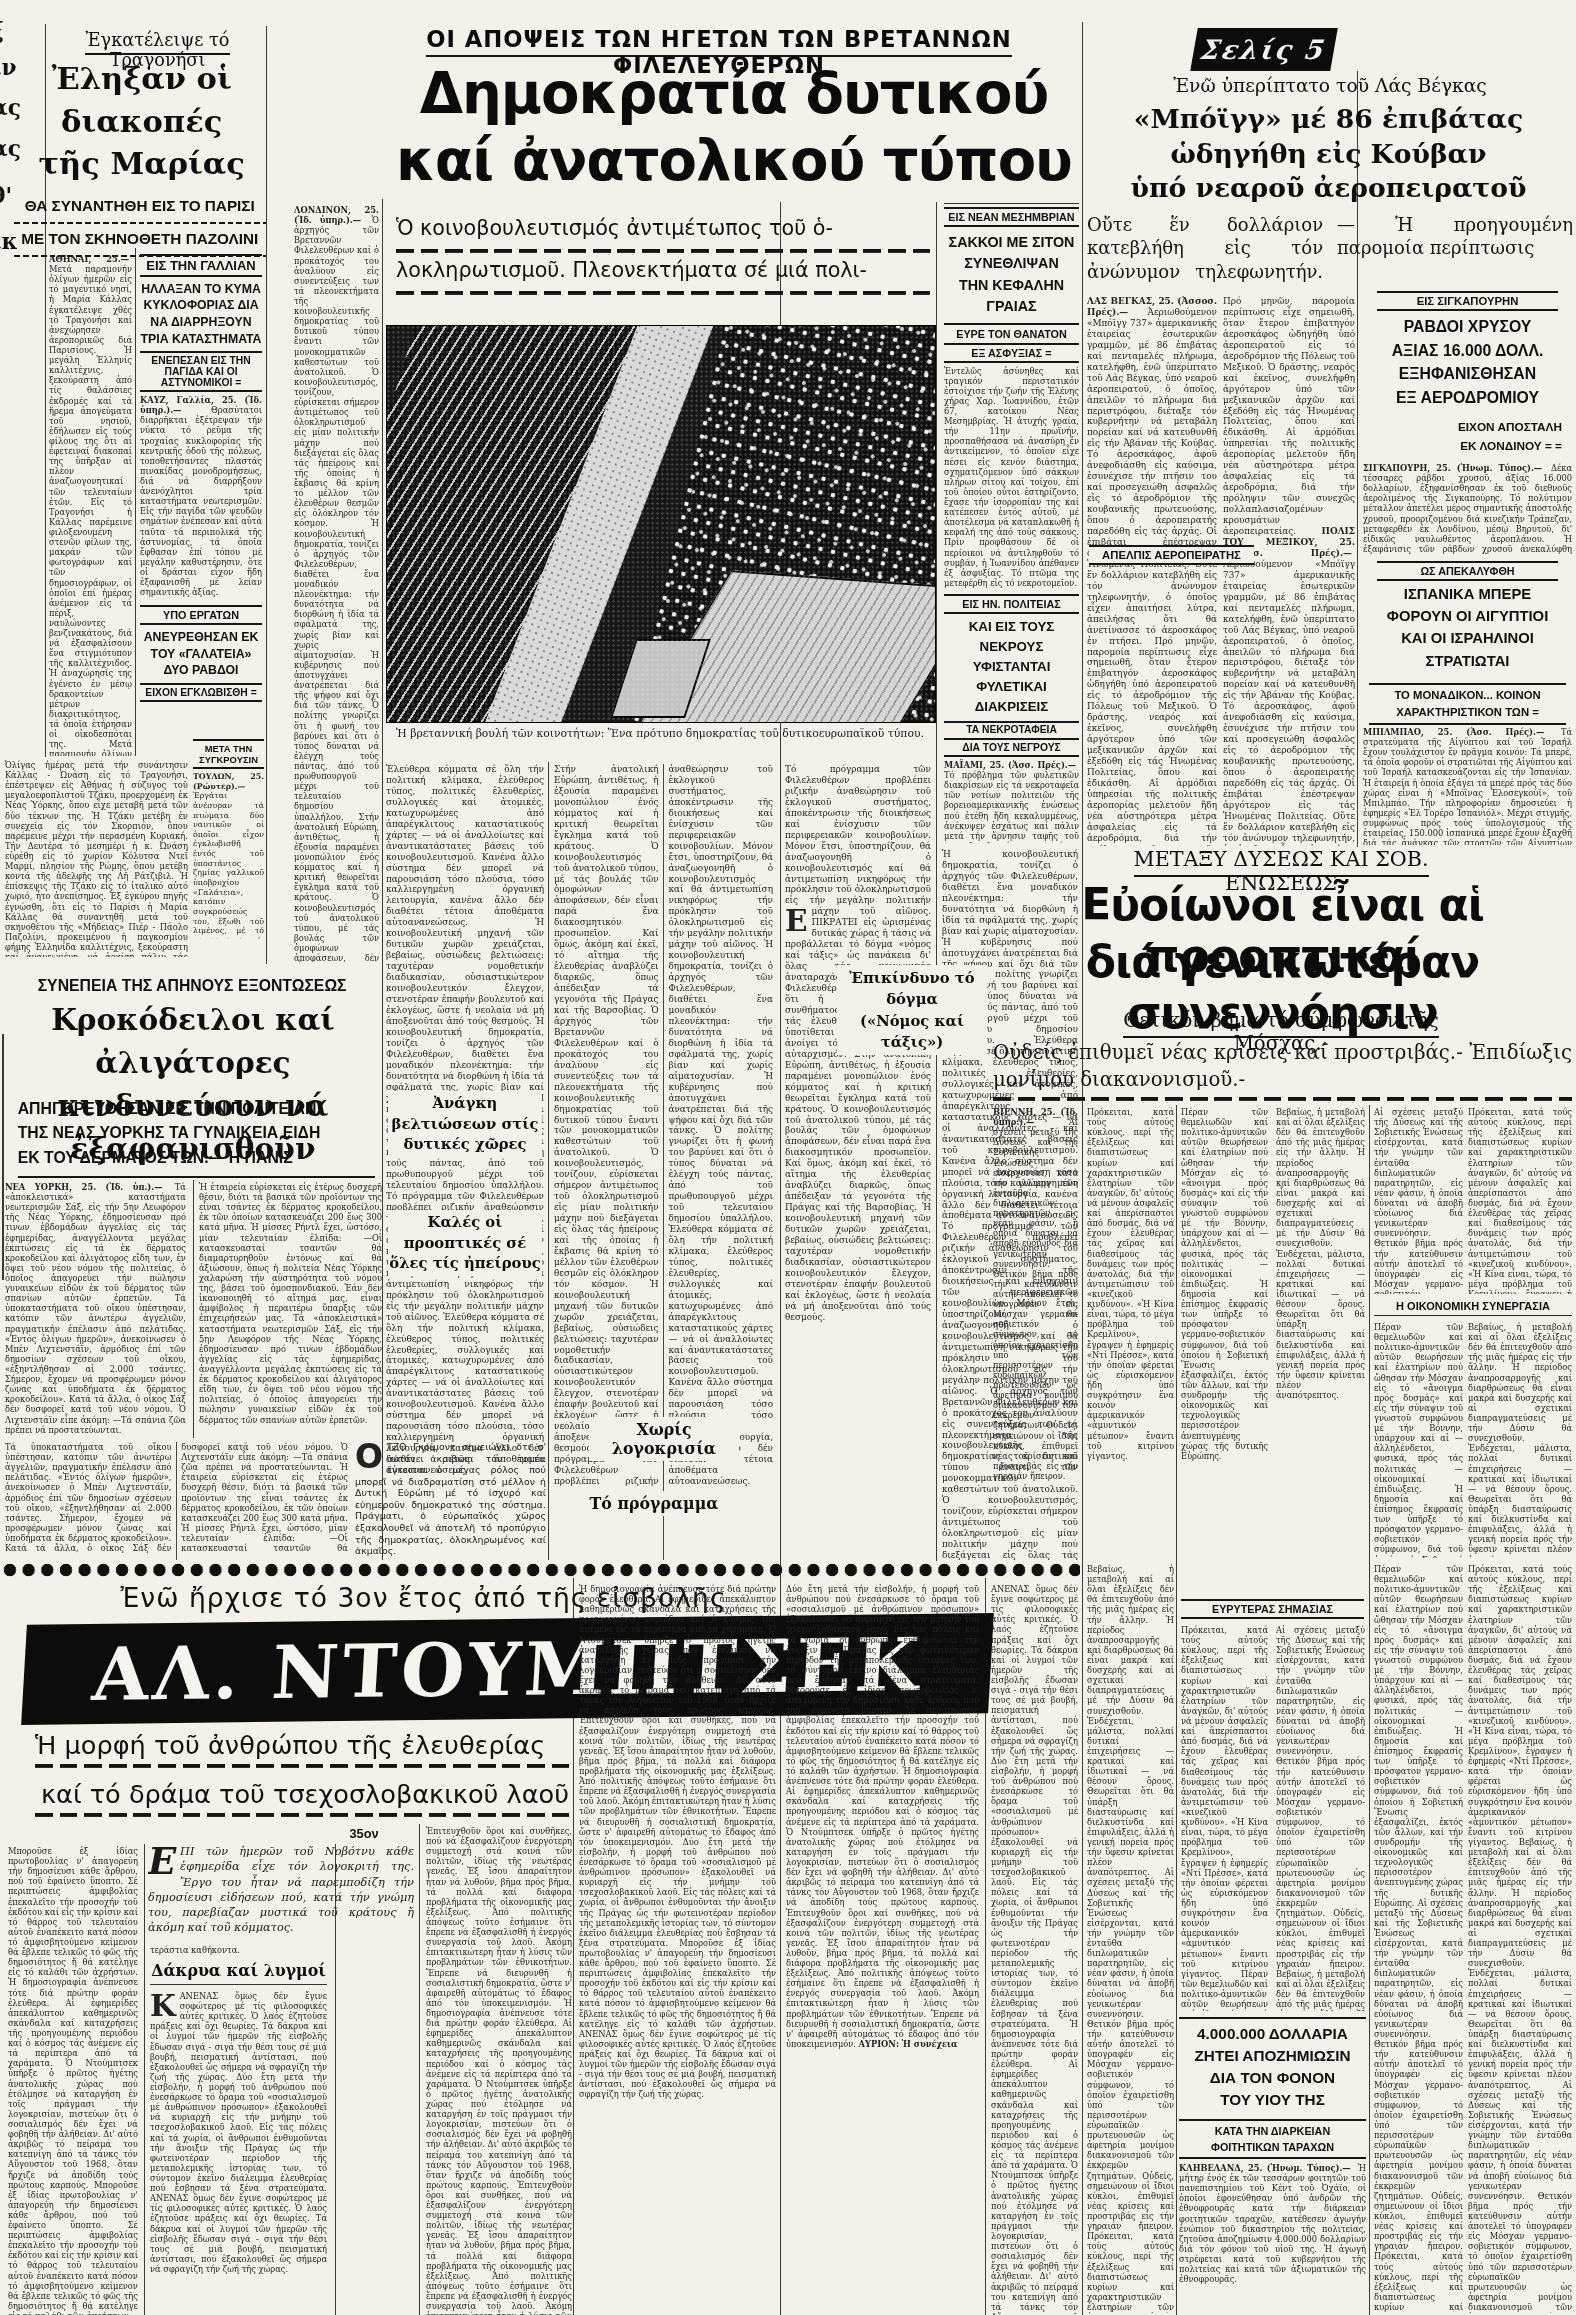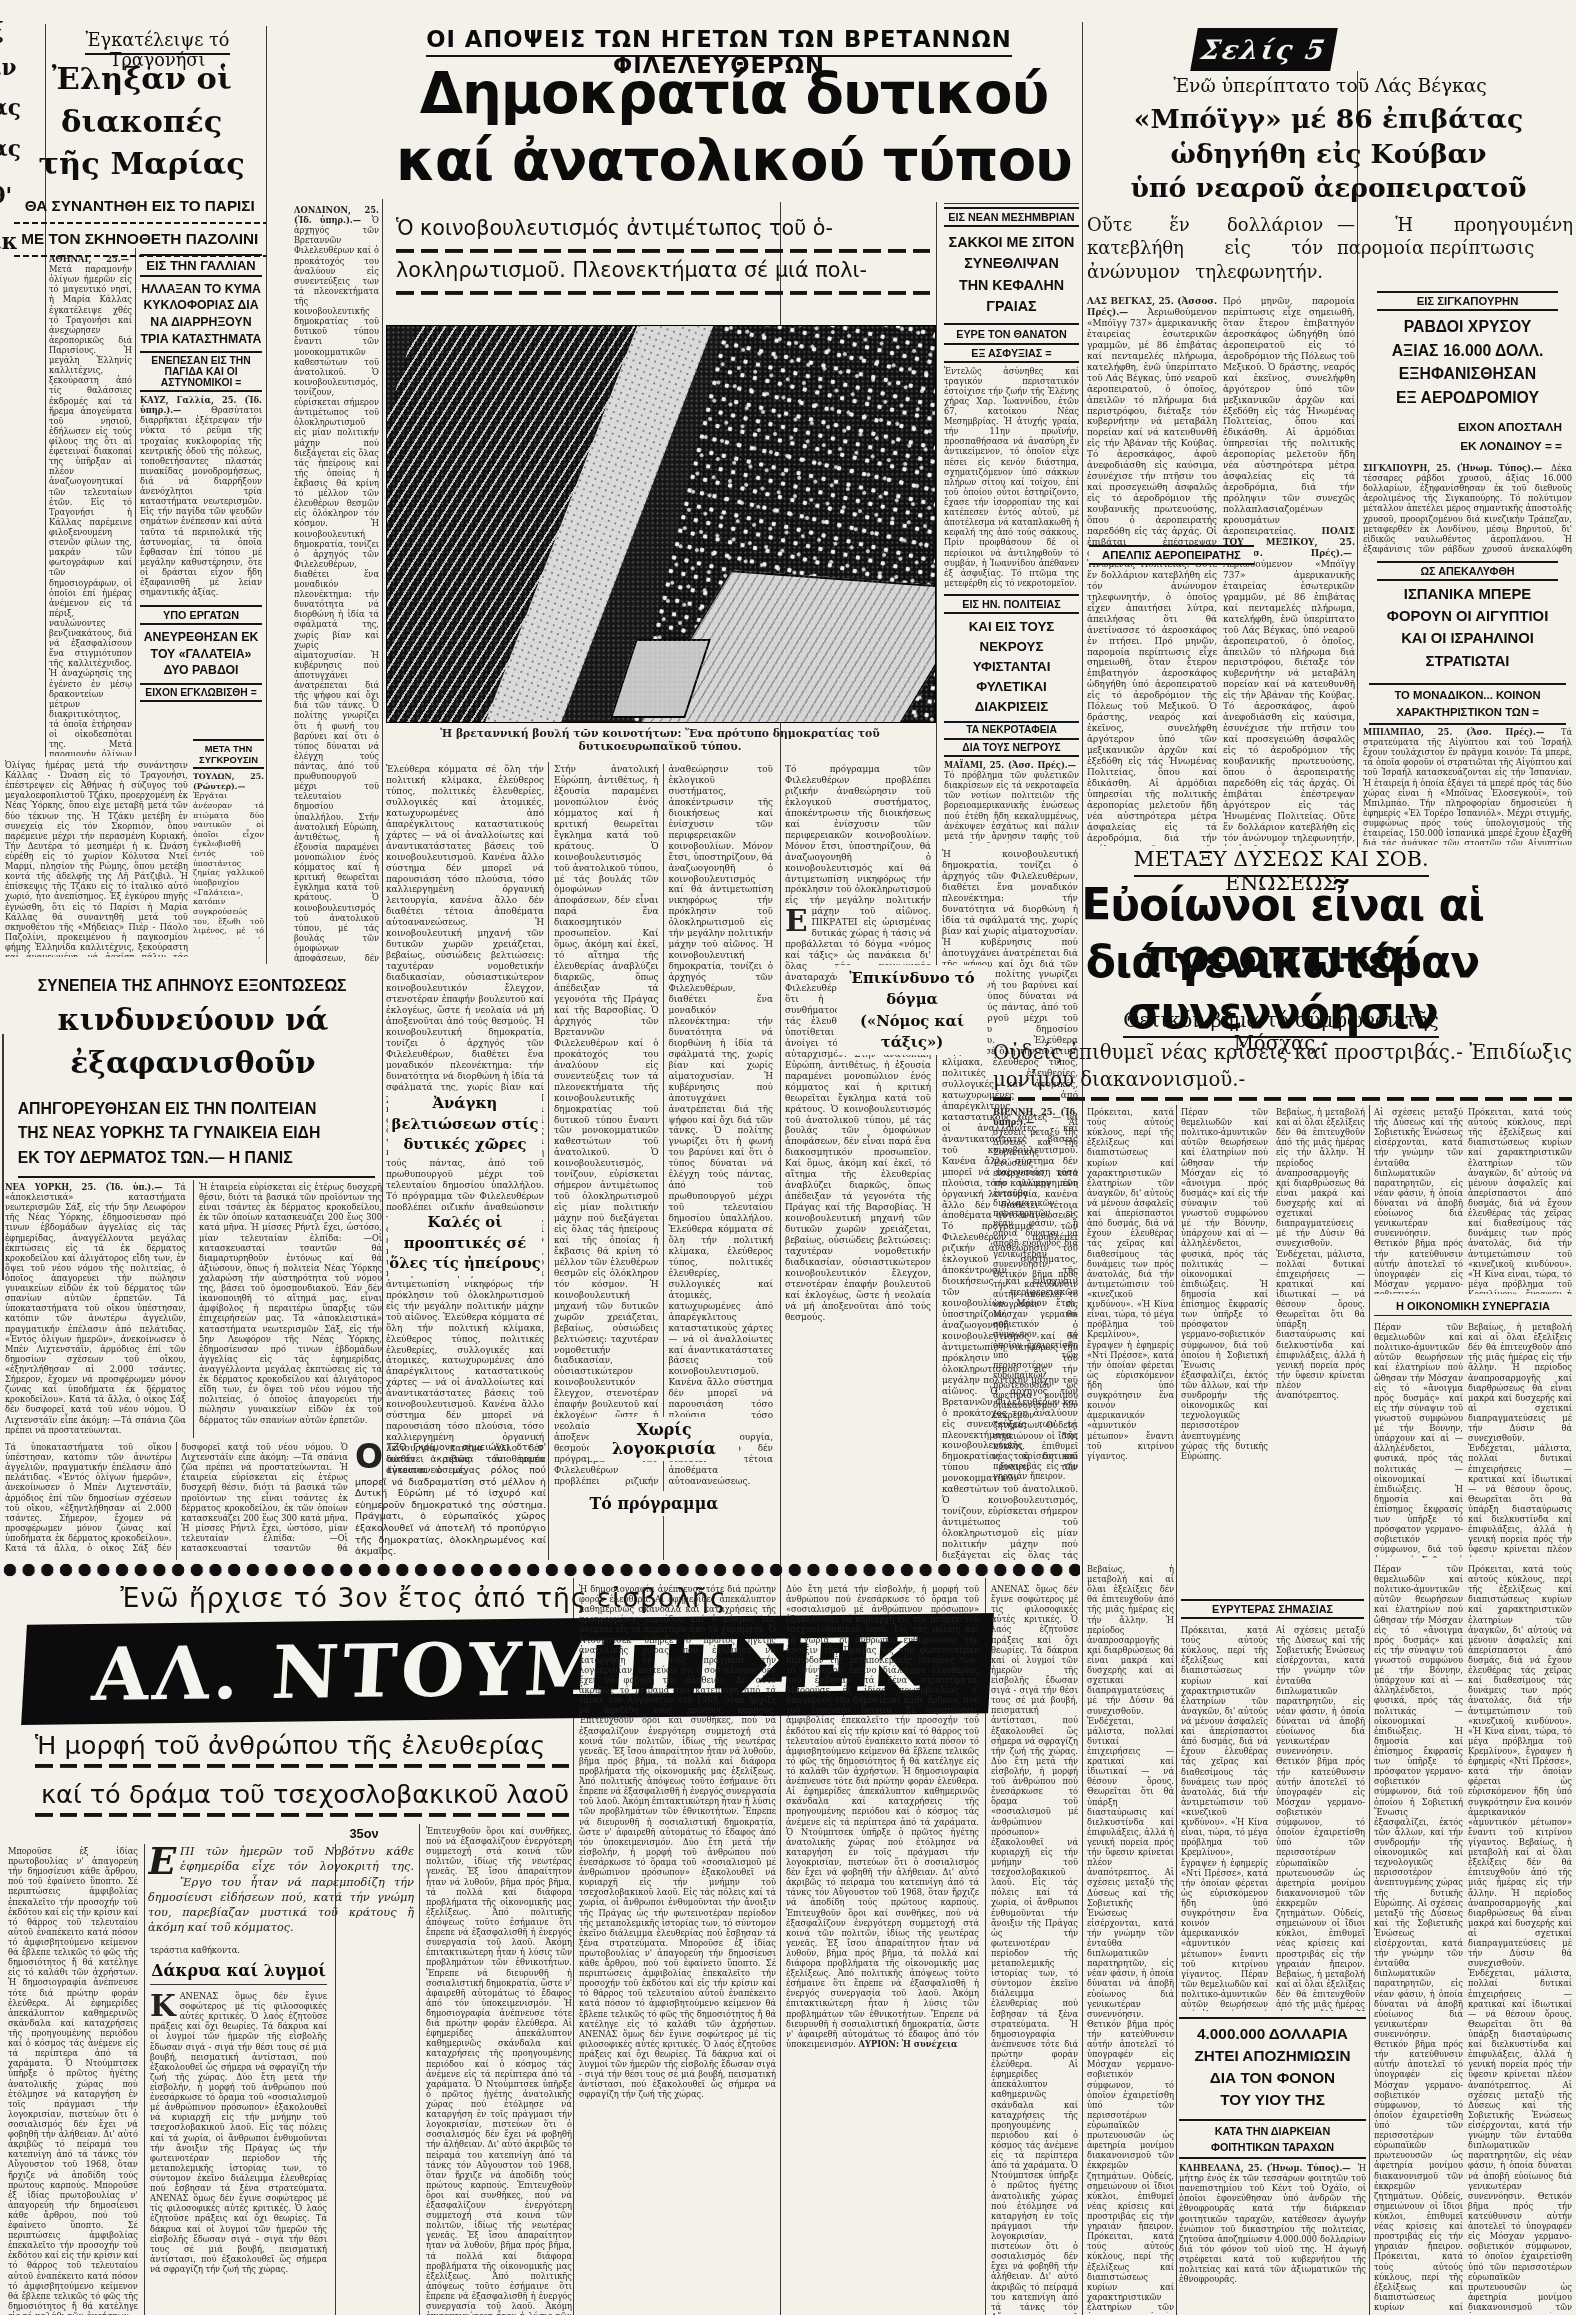--- a/index.html
+++ b/index.html
@@ -126,21 +126,21 @@
   </div>
 
   <div class="abs photo" style="left:386px;top:325px;width:548px;height:396px">
     <div class="ph-left"></div>
     <div class="ph-aisle"></div>
     <div class="ph-right"></div>
     <div class="ph-table"></div>
     <div class="ph-box"></div>
     <div class="ph-dots"></div>
   </div>
-  <div class="abs" style="left:386px;top:727px;width:548px;font-size:10.8px;font-weight:700;text-align:center">Ἡ βρεταννική βουλή τῶν κοινοτήτων: Ἕνα πρότυπο δημοκρατίας τοῦ δυτικοευρωπαϊκοῦ τύπου.</div>
+  <div class="abs" style="left:386px;top:727px;width:548px;font-size:10.8px;font-weight:400;text-align:center">Ἡ βρεταννική βουλή τῶν κοινοτήτων: Ἕνα πρότυπο δημοκρατίας τοῦ δυτικοευρωπαϊκοῦ τύπου.</div>
 
   <div class="abs bt" style="left:386px;top:764px;width:158px;height:796px">
     <span>Ἐλεύθερα κόμματα σέ ὅλη τήν πολιτική κλίμακα, ἐλεύθερος τύπος, πολιτικές ἐλευθερίες, συλλογικές καί ἀτομικές, κατωχυρωμένες ἀπό ἀπαρέγκλιτους καταστατικούς χάρτες — νά οἱ ἀναλλοίωτες καί ἀναντικατάστατες βάσεις τοῦ κοινοβουλευτισμοῦ. Κανένα ἄλλο σύστημα δέν μπορεῖ νά παρουσιάση τόσο πλούσια, τόσο καλλιεργημένη ὀργανική λειτουργία, κανένα ἄλλο δέν διαθέτει τέτοια ἀποθέματα αὐτοανανεώσεως.</span>
     <span>Ἡ κοινοβουλευτική μηχανή τῶν δυτικῶν χωρῶν χρειάζεται, βεβαίως, οὐσιώδεις βελτιώσεις: ταχυτέραν νομοθετικήν διαδικασίαν, οὐσιαστικώτερον κοινοβουλευτικόν ἔλεγχον, στενοτέραν ἐπαφήν βουλευτοῦ καί ἐκλογέως, ὥστε ἡ νεολαία νά μή ἀποξενοῦται ἀπό τούς θεσμούς.</span>
     <span>Ἡ κοινοβουλευτική δημοκρατία, τονίζει ὁ ἀρχηγός τῶν Φιλελευθέρων, διαθέτει ἕνα μοναδικόν πλεονέκτημα: τήν δυνατότητα νά διορθώνη ἡ ἰδία τά σφάλματά της, χωρίς βίαν καί χωρίς αἱματοχυσίαν. Ἡ κυβέρνησις πού ἀποτυγχάνει ἀνατρέπεται διά τῆς ψήφου καί ὄχι διά τῶν τάνκς. Ὁ πολίτης γνωρίζει ὅτι ἡ φωνή του βαρύνει καί ὅτι ὁ τύπος δύναται νά ἐλέγχη τούς πάντας, ἀπό τοῦ πρωθυπουργοῦ μέχρι τοῦ τελευταίου δημοσίου ὑπαλλήλου.</span>
     <span>Τό πρόγραμμα τῶν Φιλελευθέρων προβλέπει ριζικήν ἀναθεώρησιν τοῦ ἐκλογικοῦ συστήματος, ἀποκέντρωσιν τῆς διοικήσεως καί ἐνίσχυσιν τῶν περιφερειακῶν κοινοβουλίων. Μόνον ἔτσι, ὑποστηρίζουν, θά ἀναζωογονηθῆ ὁ κοινοβουλευτισμός καί θά ἀντιμετωπίση νικηφόρως τήν πρόκλησιν τοῦ ὁλοκληρωτισμοῦ εἰς τήν μεγάλην πολιτικήν μάχην τοῦ αἰῶνος.</span>
     <span>Ἐλεύθερα κόμματα σέ ὅλη τήν πολιτική κλίμακα, ἐλεύθερος τύπος, πολιτικές ἐλευθερίες, συλλογικές καί ἀτομικές, κατωχυρωμένες ἀπό ἀπαρέγκλιτους καταστατικούς χάρτες — νά οἱ ἀναλλοίωτες καί ἀναντικατάστατες βάσεις τοῦ κοινοβουλευτισμοῦ. Κανένα ἄλλο σύστημα δέν μπορεῖ νά παρουσιάση τόσο πλούσια, τόσο καλλιεργημένη ὀργανική λειτουργία, κανένα ἄλλο δέν διαθέτει τέτοια ἀποθέματα αὐτοανανεώσεως.</span>
   </div>
   <div class="abs bt cols2" style="left:554px;top:764px;width:219px;height:796px">
     <span>Στήν ἀνατολική Εὐρώπη, ἀντιθέτως, ἡ ἐξουσία παραμένει μονοπώλιον ἑνός κόμματος καί ἡ κριτική θεωρεῖται ἔγκλημα κατά τοῦ κράτους. Ὁ κοινοβουλευτισμός τοῦ ἀνατολικοῦ τύπου, μέ τάς βουλάς τῶν ὁμοφώνων ἀποφάσεων, δέν εἶναι παρά ἕνα διακοσμητικόν προσωπεῖον. Καί ὅμως, ἀκόμη καί ἐκεῖ, τό αἴτημα τῆς ἐλευθερίας ἀναβλύζει διαρκῶς, ὅπως ἀπέδειξαν τά γεγονότα τῆς Πράγας καί τῆς Βαρσοβίας.</span>
@@ -344,20 +344,21 @@
   </div>
   <div class="abs bt8 paperbg" style="left:1179px;top:2163px;width:187px;height:150px">
     <span class="dl">ΚΛΗΒΕΛΑΝΔ, 25. (Ἡνωμ. Τύπος).—</span>
     <span>Ἡ μήτηρ ἑνός ἐκ τῶν τεσσάρων φοιτητῶν τοῦ πανεπιστημίου τοῦ Κέντ τοῦ Ὀχάϊο, οἱ ὁποῖοι ἐφονεύθησαν ὑπό ἀνδρῶν τῆς ἐθνοφρουρᾶς κατά τήν διάρκειαν φοιτητικῶν ταραχῶν, κατέθεσεν ἀγωγήν ἐνώπιον τοῦ δικαστηρίου τῆς πολιτείας, ζητοῦσα ἀποζημίωσιν 4.000.000 δολλαρίων διά τόν φόνον τοῦ υἱοῦ της. Ἡ ἀγωγή στρέφεται κατά τοῦ κυβερνήτου τῆς πολιτείας καί κατά τῶν ἀξιωματικῶν τῆς ἐθνοφρουρᾶς.</span>
   </div>
 </section>
 
 <section>
   <div class="abs smallhead" style="left:29.6px;top:977px;width:325px;font-size:15.8px">ΣΥΝΕΠΕΙΑ ΤΗΣ ΑΠΗΝΟΥΣ ΕΞΟΝΤΩΣΕΩΣ</div>
   <div class="abs serifhead" style="left:3.9px;top:999px;width:378px;font-size:29.6px;line-height:1.45">
+    <div>Κροκόδειλοι καί ἀλιγάτορες</div>
     <div>κινδυνεύουν νά ἐξαφανισθοῦν</div>
   </div>
   <div class="abs" style="left:17.7px;top:1097px;width:357px;font-family:'Liberation Sans',sans-serif;font-weight:bold;font-size:15.8px;line-height:1.55;color:#101010;border-bottom:2px solid #151515;padding-bottom:5.9px">
     <div>ΑΠΗΓΟΡΕΥΘΗΣΑΝ ΕΙΣ ΤΗΝ ΠΟΛΙΤΕΙΑΝ</div>
     <div>ΤΗΣ ΝΕΑΣ ΥΟΡΚΗΣ ΤΑ ΓΥΝΑΙΚΕΙΑ ΕΙΔΗ</div>
     <div>ΕΚ ΤΟΥ ΔΕΡΜΑΤΟΣ ΤΩΝ.— Η ΠΑΝΙΣ</div>
   </div>
   <div class="abs bt8" style="left:4.9px;top:1182px;width:181px;height:256px">
     <span class="dl">ΝΕΑ ΥΟΡΚΗ, 25. (Ἰδ. ὑπ.).—</span>
     <span>Τά «ἀποκλειστικά» καταστήματα νεωτερισμῶν Σάξ, εἰς τήν 5ην Λεωφόρον τῆς Νέας Ὑόρκης, ἐδημοσίευσαν πρό τινων ἑβδομάδων ἀγγελίας εἰς τάς ἐφημερίδας, ἀναγγέλλοντα μεγάλας ἐκπτώσεις εἰς τά ἐκ δέρματος κροκοδείλου καί ἀλιγάτορος εἴδη των, ἐν ὄψει τοῦ νέου νόμου τῆς πολιτείας, ὁ ὁποῖος ἀπαγορεύει τήν πώλησιν γυναικείων εἰδῶν ἐκ τοῦ δέρματος τῶν σπανίων αὐτῶν ἑρπετῶν.</span>

